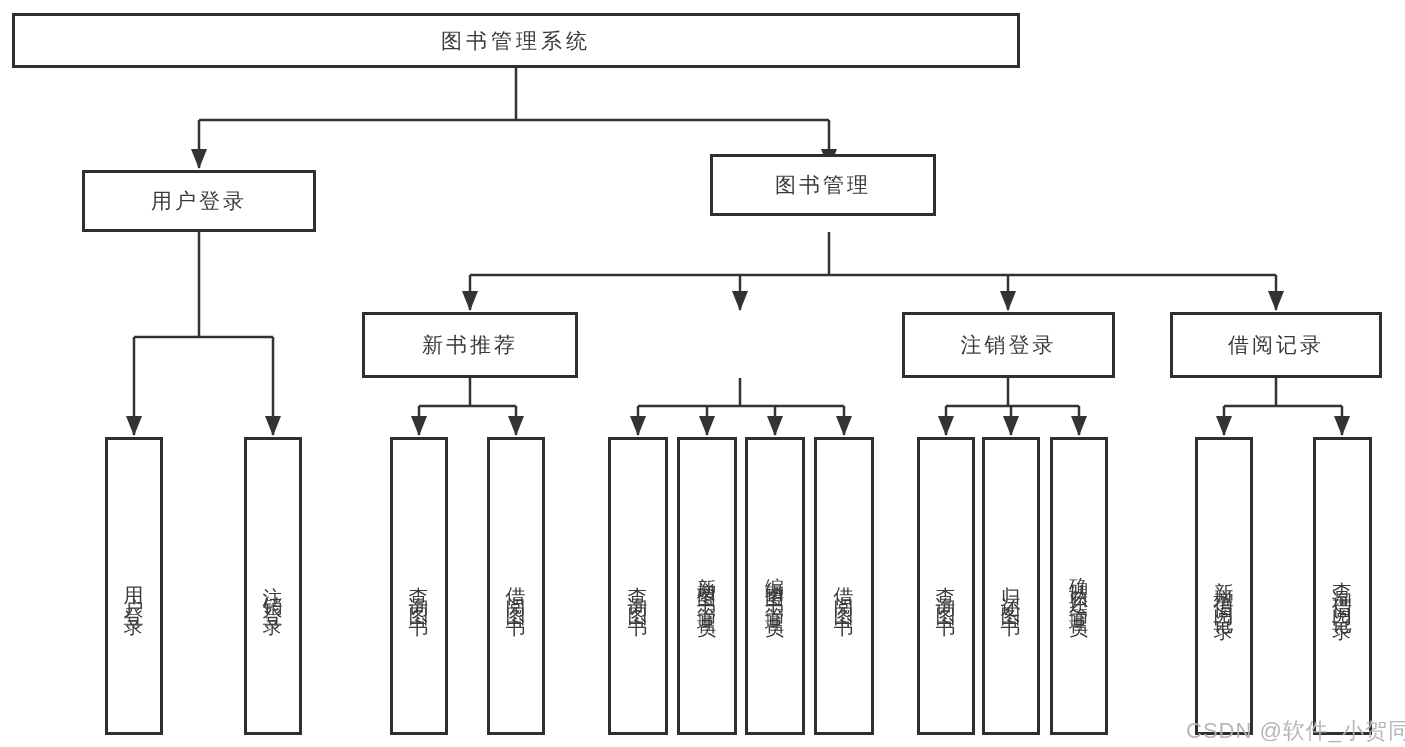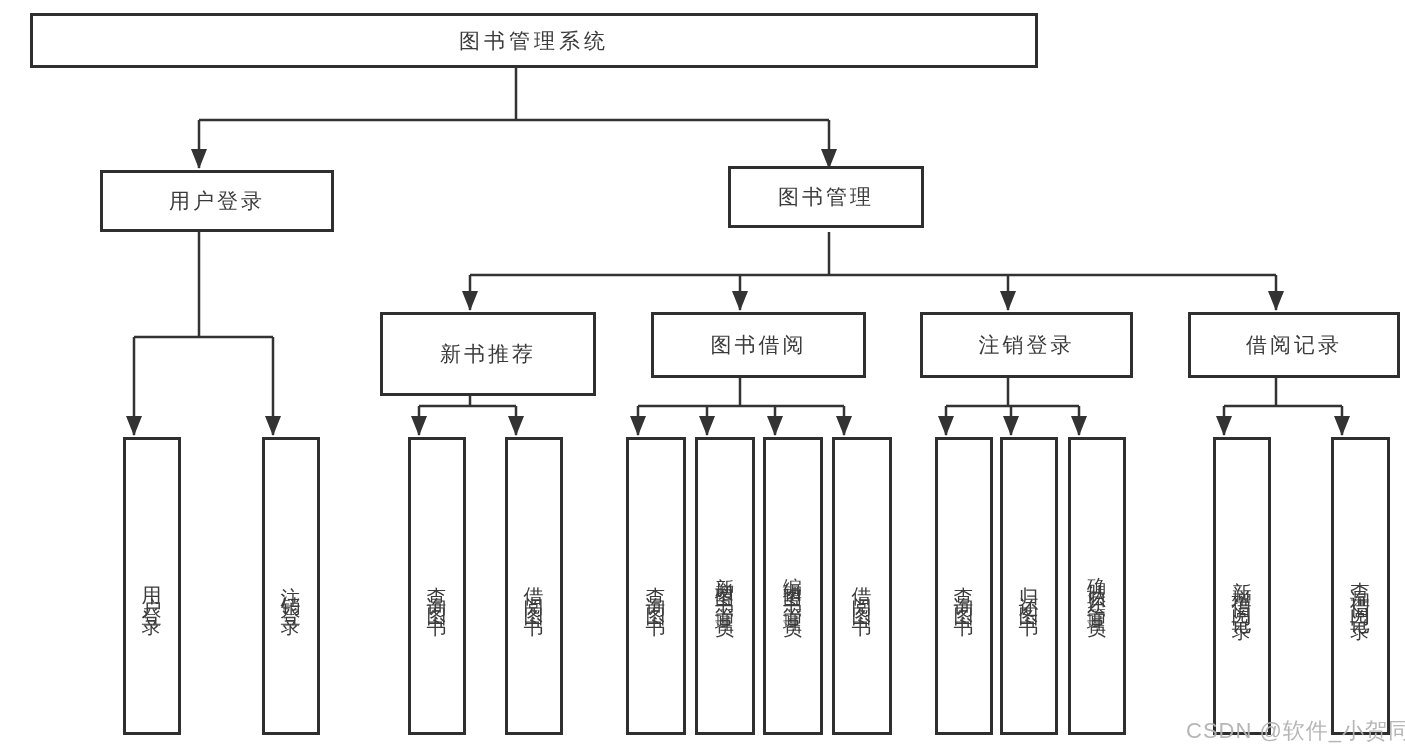--- a/index.html
+++ b/index.html
@@ -14,21 +14,20 @@
   .box {
     position:absolute;
     box-sizing:border-box;
     border:3px solid #2f2f2f;
     background:#ffffff;
     color:#3b3b3b;
     display:flex;
     align-items:center;
     justify-content:center;
     text-align:center;
-    margin-left:18px;
   }
   .h { font-size:21px; letter-spacing:3px; }
   .root-box { font-size:21px; letter-spacing:4px; }
   .v {
     writing-mode:vertical-rl;
     text-orientation:mixed;
     font-size:20px;
     letter-spacing:10px;
     padding-top:10px;
     line-height:1;
@@ -89,24 +88,23 @@
 
       <path d="M1276,378 V406 M1224,406 H1342"></path>
       <line x1="1224" y1="406" x2="1224" y2="435" marker-end="url(#arw)"></line>
       <line x1="1342" y1="406" x2="1342" y2="435" marker-end="url(#arw)"></line>
     </g>
   </svg>
 
   <div class="box h root-box" style="left:12px;top:13px;width:1008px;height:55px">图书管理系统</div>
 
   <div class="box h" style="left:82px;top:170px;width:234px;height:62px">用户登录</div>
-  <div class="box h" style="left:710px;top:166px;width:196px;height:62px">图书管理</div>
+  <div class="box h" style="left:710px;top:154px;width:226px;height:62px">图书管理</div>
 
-  <div class="box h" style="left:362px;top:312px;width:216px;height:84px">新书推荐</div>
-  <div class="box h" style="left:633px;top:312px;width:215px;height:66px">图书借阅</div>
+  <div class="box h" style="left:362px;top:312px;width:216px;height:66px">新书推荐</div>
   <div class="box h" style="left:902px;top:312px;width:213px;height:66px">注销登录</div>
   <div class="box h" style="left:1170px;top:312px;width:212px;height:66px">借阅记录</div>
 
   <div class="box v" style="left:105px;top:437px;width:58px;height:298px">用户登录</div>
   <div class="box v" style="left:244px;top:437px;width:58px;height:298px">注销登录</div>
 
   <div class="box v" style="left:390px;top:437px;width:58px;height:298px">查询图书</div>
   <div class="box v" style="left:487px;top:437px;width:58px;height:298px">借阅图书</div>
 
   <div class="box v" style="left:608px;top:437px;width:60px;height:298px">查询图书</div>

